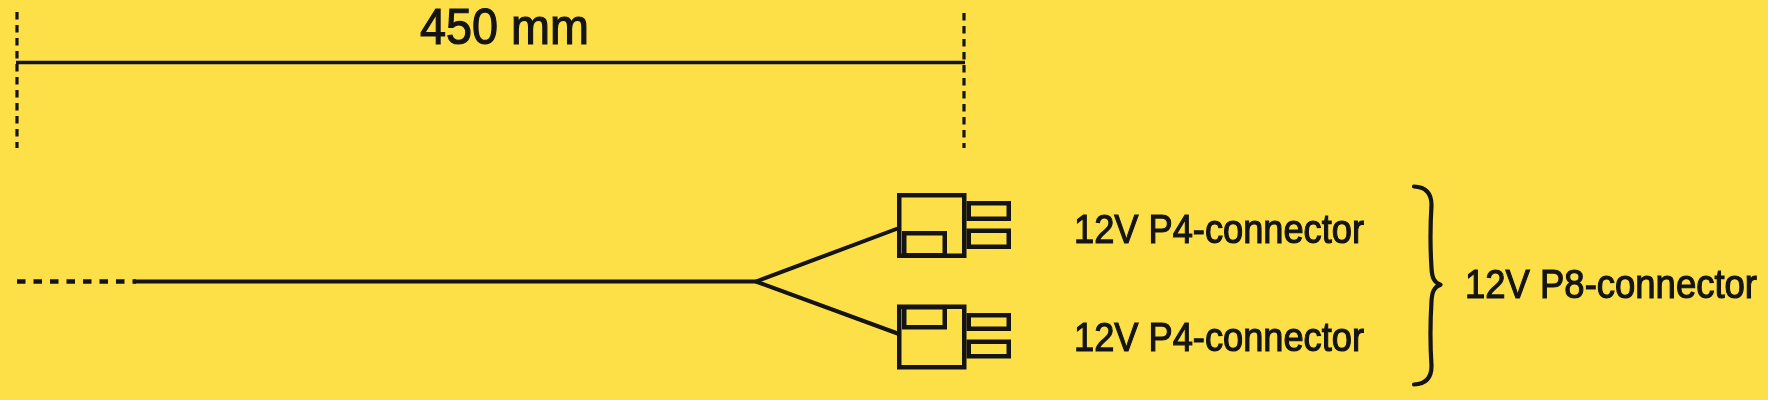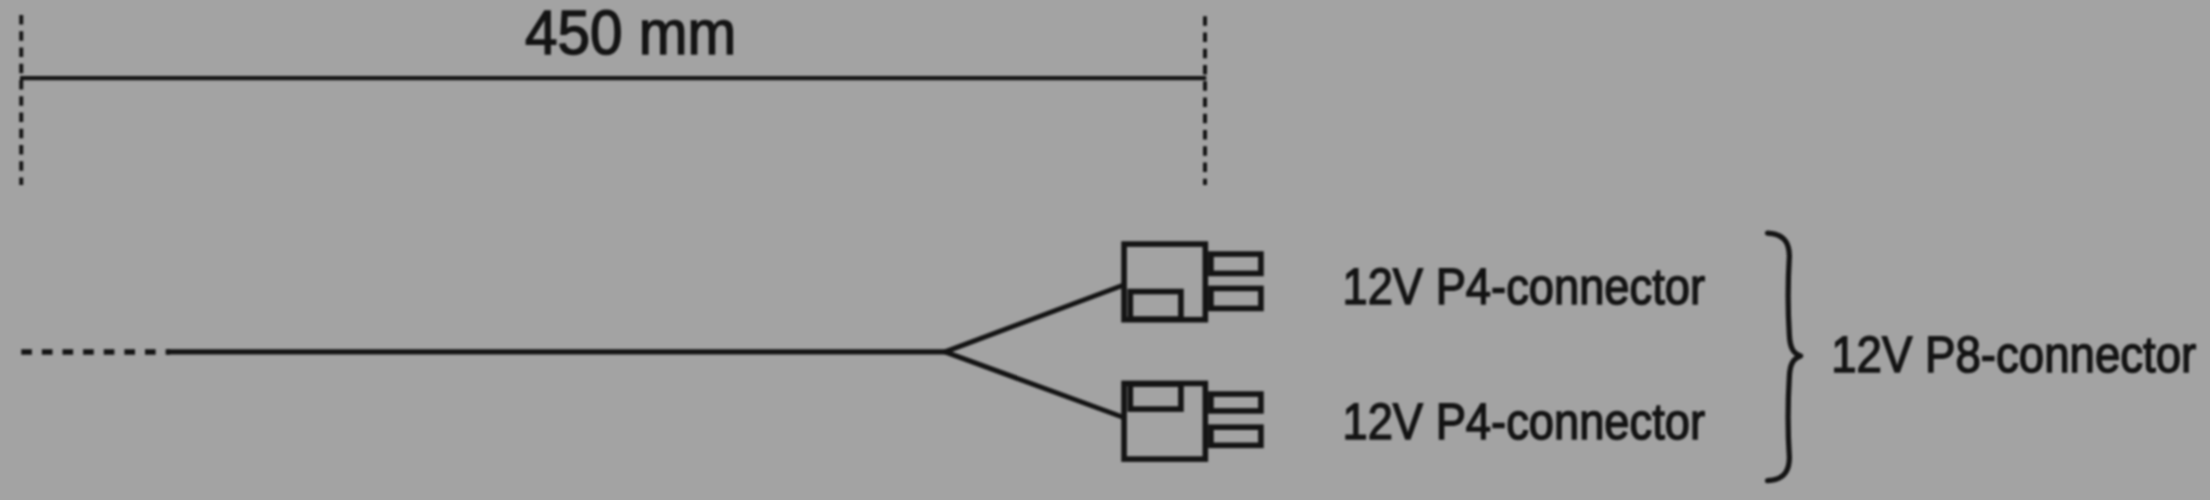--- a/index.html
+++ b/index.html
@@ -1,16 +1,16 @@
 <!DOCTYPE html>
 <html><head>
 <meta charset="utf-8">
 <style>
   html,body{margin:0;padding:0;background:#ffffff;}
-  .page{position:relative;width:1768px;height:400px;background:#a3a3a3;overflow:hidden;}
+  .page{position:relative;width:1768px;height:400px;background:#fde047;overflow:hidden;}
   svg{position:absolute;left:0;top:0;filter:blur(0.7px);}
   text{font-family:"Liberation Sans",sans-serif;fill:#141414;stroke:#141414;stroke-width:1.2px;}
 </style>
 </head>
 <body>
 <div class="page">
 <svg width="1768" height="400" viewBox="0 0 1768 400">
 
   <line x1="17" y1="12" x2="17" y2="148" stroke="#141414" stroke-width="3.2" stroke-dasharray="7.5 5.5"></line>
   <line x1="964" y1="13" x2="964" y2="148" stroke="#141414" stroke-width="3.2" stroke-dasharray="7.5 5.5"></line>

